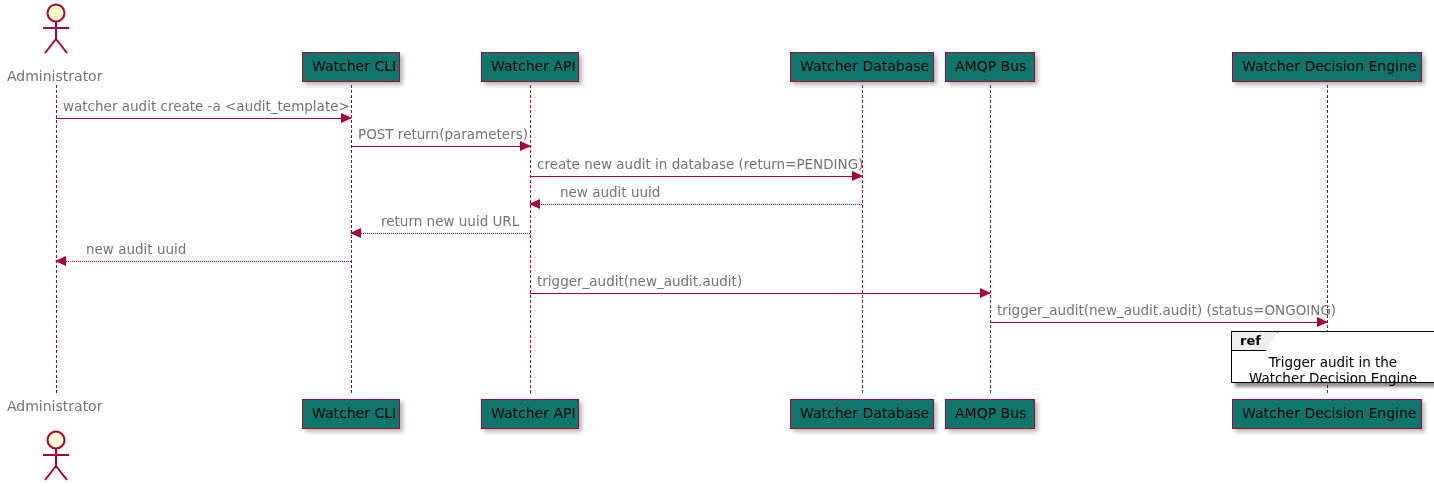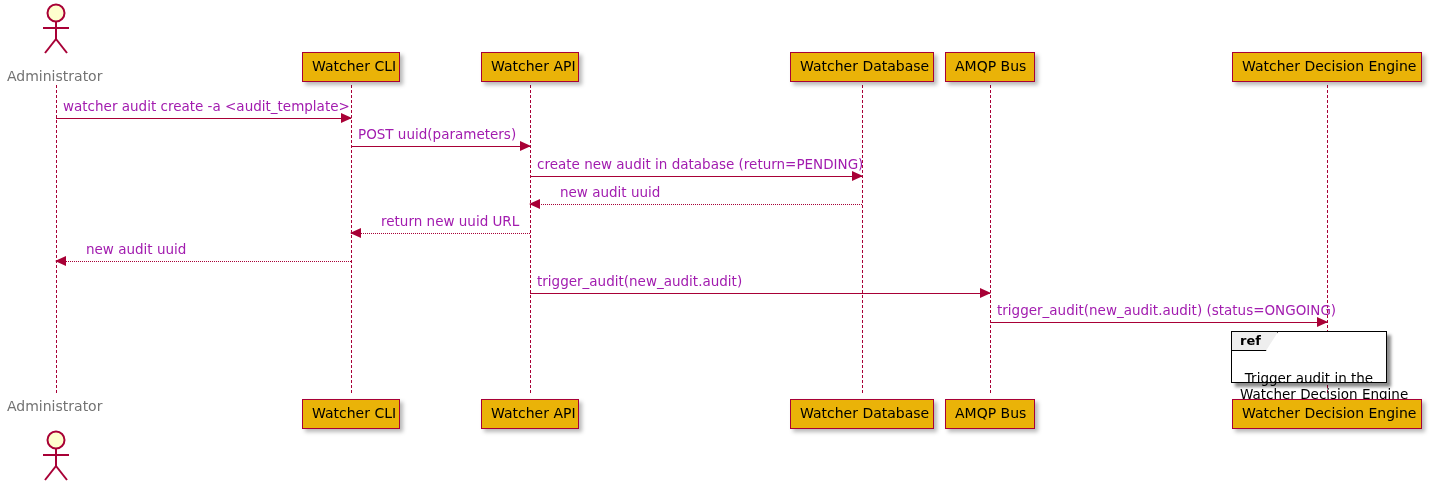--- a/index.html
+++ b/index.html
@@ -22,21 +22,21 @@
     position: absolute;
     width: 0;
     border-left: 1px dashed #A80036;
     top: 85px;
     height: 308px;
   }
   
   .participant {
     position: absolute;
     box-sizing: border-box;
-    background: #eab308;
+    background: #0f766e;
     border: 1.5px solid #A80036;
     height: 30px;
     line-height: 27px;
     text-align: center;
     font-size: 14px;
     color: #000000;
     white-space: nowrap;
     box-shadow: 3px 3px 4px rgba(0,0,0,0.28);
     padding: 0 9px;
   }
@@ -80,21 +80,21 @@
   .msg.left .head {
     left: -1px;
     border-top: 5px solid transparent;
     border-bottom: 5px solid transparent;
     border-right: 11px solid #A80036;
   }
   .msg .label {
     position: absolute;
     bottom: 4px;
     font-size: 13.5px;
-    color: #a21caf;
+    color: #737373;
     white-space: nowrap;
   }
   .msg.right .label { left: 7px; }
   .msg.left  .label { left: 30px; }
   
   .ref-box {
     position: absolute;
     box-sizing: border-box;
     background: #FFFFFF;
     border: 1.6px solid #000000;
@@ -117,21 +117,20 @@
   .ref-body {
     position: absolute;
     left: 0; right: 0;
     top: 20px;
     text-align: center;
     font-size: 13.5px;
     line-height: 16px;
     color: #000000;
     padding: 2px 8px 0 8px;
     box-sizing: border-box;
-    margin-top: 16px;
   }
   .ref-body div { white-space: nowrap; }
 </style>
 </head>
 <body>
 
 <div id="diagram-root">
 
   <div class="lifeline" style="left:56px;"></div>
   <div class="lifeline" style="left:351px;"></div>
@@ -157,21 +156,21 @@
 
   <div class="msg solid right" style="left:56px; top:118px; width:295px;">
     <div class="line"></div>
     <div class="head"></div>
     <div class="label">watcher audit create -a &lt;audit_template&gt;</div>
   </div>
 
   <div class="msg solid right" style="left:351px; top:146px; width:179px;">
     <div class="line"></div>
     <div class="head"></div>
-    <div class="label">POST uuid(parameters)</div>
+    <div class="label">POST return(parameters)</div>
   </div>
 
   <div class="msg solid right" style="left:530px; top:176px; width:332px;">
     <div class="line"></div>
     <div class="head"></div>
     <div class="label">create new audit in database (return=PENDING)</div>
   </div>
 
   <div class="msg dotted left" style="left:530px; top:204px; width:332px;">
     <div class="line"></div>
@@ -196,21 +195,21 @@
     <div class="head"></div>
     <div class="label">trigger_audit(new_audit.audit)</div>
   </div>
 
   <div class="msg solid right" style="left:990px; top:322px; width:337px;">
     <div class="line"></div>
     <div class="head"></div>
     <div class="label">trigger_audit(new_audit.audit) (status=ONGOING)</div>
   </div>
 
-  <div class="ref-box" style="left:1231px; top:331px; width:156px; height:52px;">
+  <div class="ref-box" style="left:1231px; top:331px; width:204px; height:52px;">
     <div class="ref-tab">ref</div>
     <div class="ref-body">
       <div>Trigger audit in the</div>
       <div>Watcher Decision Engine</div>
     </div>
   </div>
 
   <div class="participant" style="left:302px; top:399px; width:98px;">Watcher CLI</div>
   <div class="participant" style="left:481px; top:399px; width:98px;">Watcher API</div>
   <div class="participant" style="left:790px; top:399px; width:144px;">Watcher Database</div>

